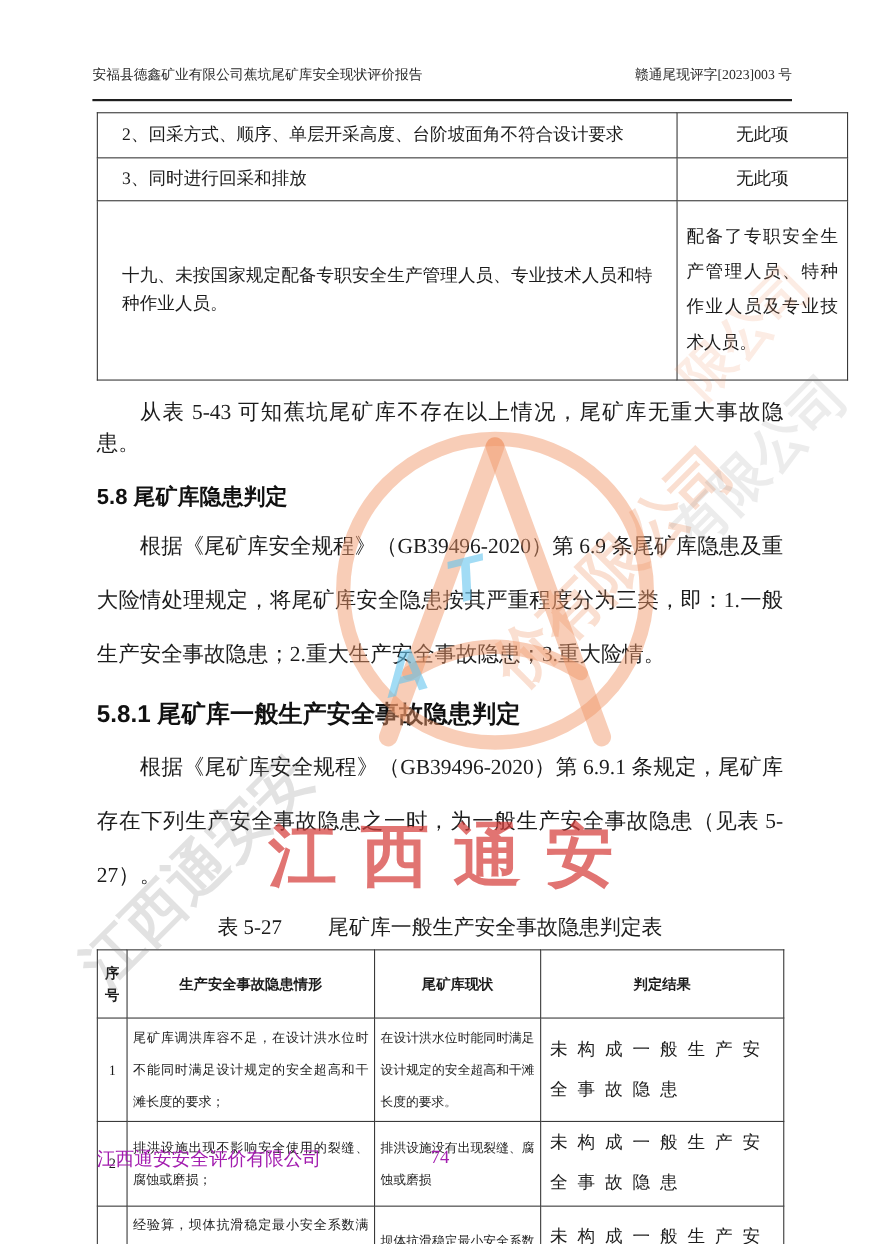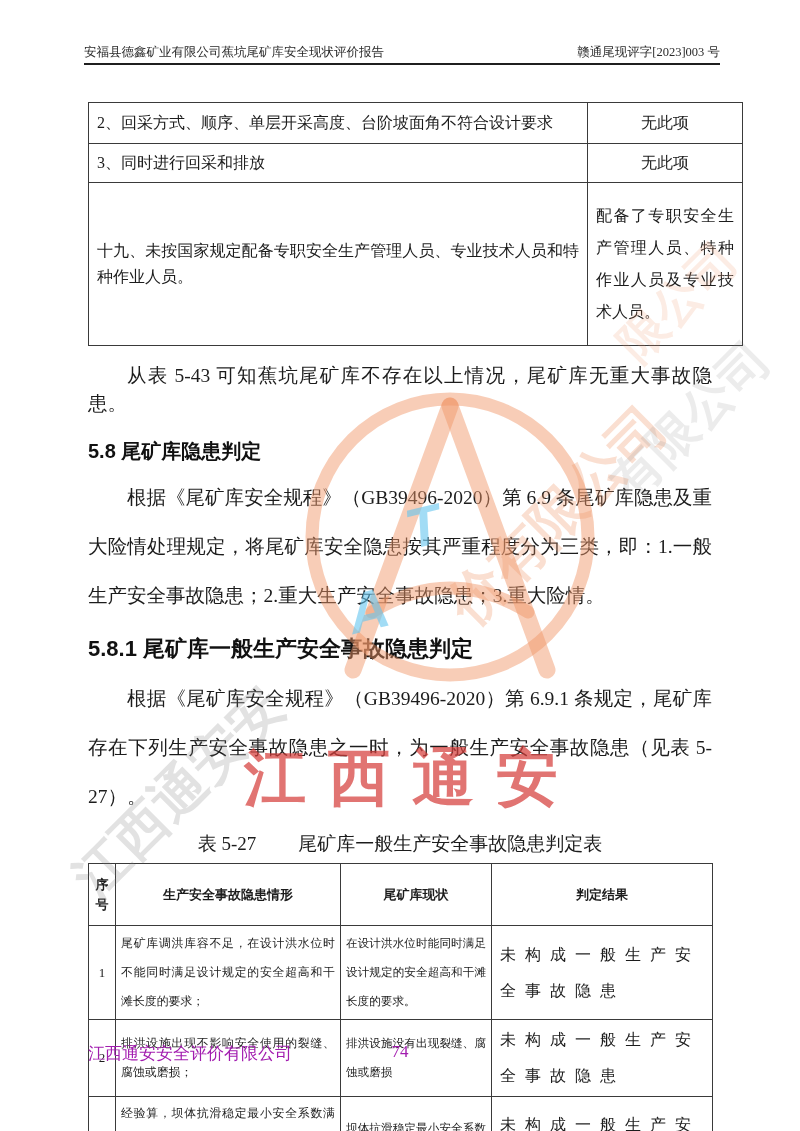--- a/index.html
+++ b/index.html
@@ -1,32 +1,32 @@
 <!DOCTYPE html>
 <html><head>
 <meta charset="utf-8">
 <style>
   html,body{margin:0;padding:0;background:#ffffff;}
   body{width:800px;height:1131px;position:relative;overflow:hidden;
        font-family:"Liberation Serif",serif;color:#1c1c1c;}
   .page{position:absolute;inset:0;background:#fff;}
 
   
-  .hdr{position:absolute;left:84px;right:80px;top:44px;z-index:2;
+  .hdr{position:absolute;left:84px;right:80px;top:60px;z-index:2;
        display:flex;justify-content:space-between;align-items:flex-end;
-       font-size:12.5px;color:#2a2a2a;padding-bottom:2px;border-bottom:2.5px solid #1f1f1f;}
+       font-size:12.5px;color:#2a2a2a;padding-bottom:13px;border-bottom:2.5px solid #1f1f1f;}
 
   
   .content{position:absolute;left:88px;top:102px;width:624px;z-index:2;}
 
   
   table{border-collapse:collapse;}
   .t1{width:624px;table-layout:fixed;}
   .t1 td{border:1px solid #3a3a3a;vertical-align:middle;font-size:16px;}
-  .t1 .sit{width:482px;text-align:justify;padding:3px 8px;line-height:26px;}
+  .t1 .sit{width:482px;text-align:justify;padding:3px 22px;line-height:26px;}
   .t1 .res{width:142px;text-align:center;padding:0 6px;line-height:32px;}
   .t1 tr.r1 td{height:34px;}
   .t1 tr.r2 td{height:32px;}
   .t1 tr.r3 td{height:55px;}
   .t1 tr.r4 td{height:120px;}
   .t1 .res-long{text-align:justify;text-align-last:left;padding:17px 8px;}
 
   
   .p{font-size:19.5px;line-height:49px;text-align:justify;text-indent:2em;margin:0;}
   .p.single{line-height:28px;margin-top:16px;}

